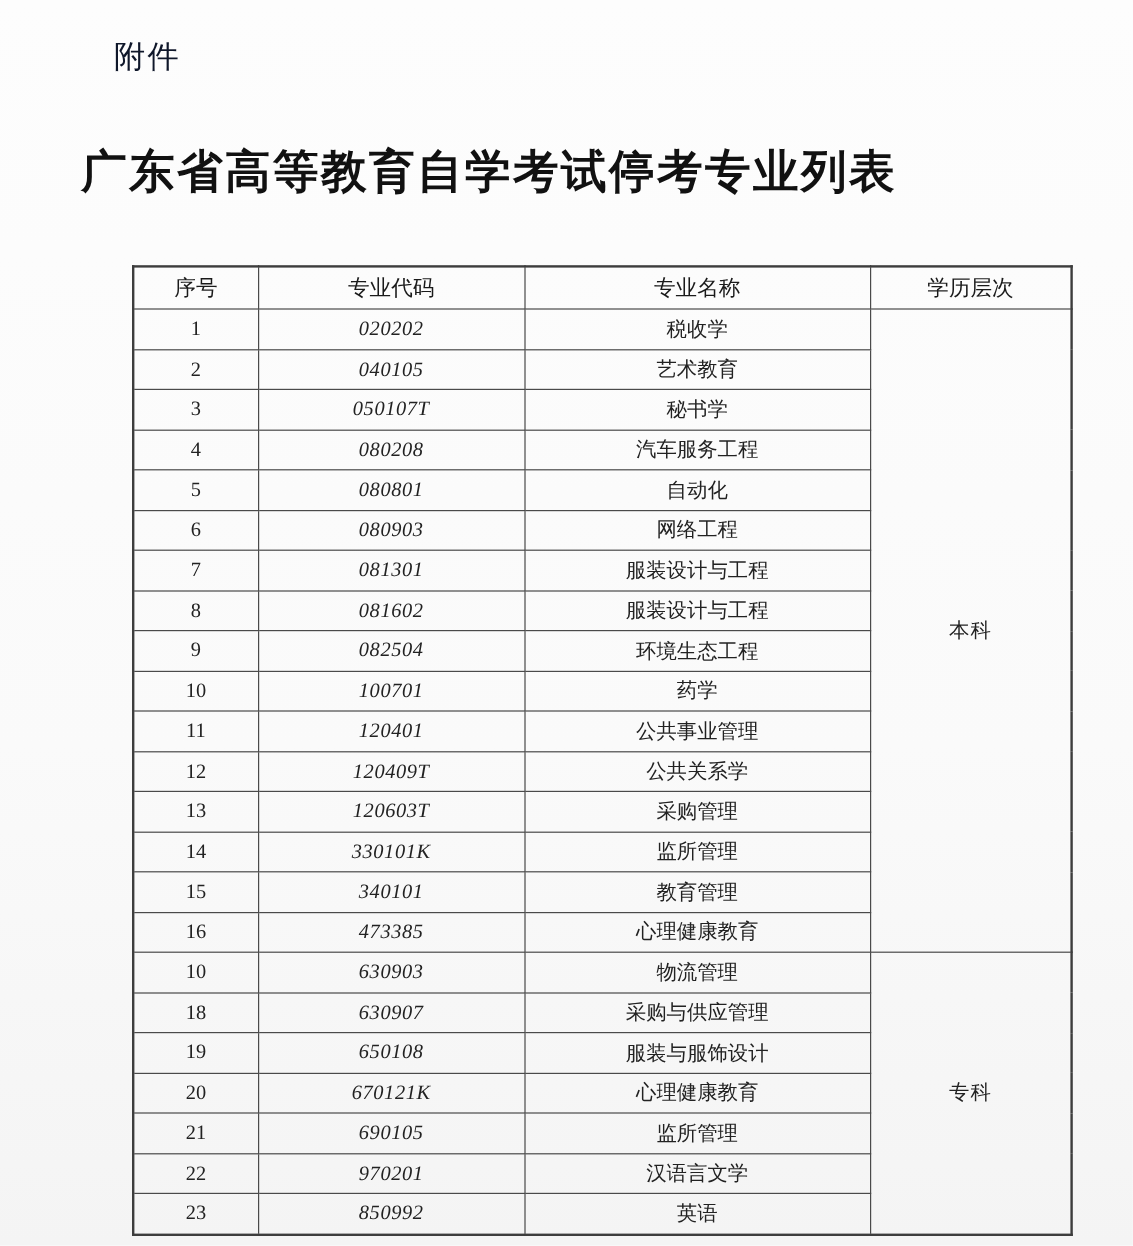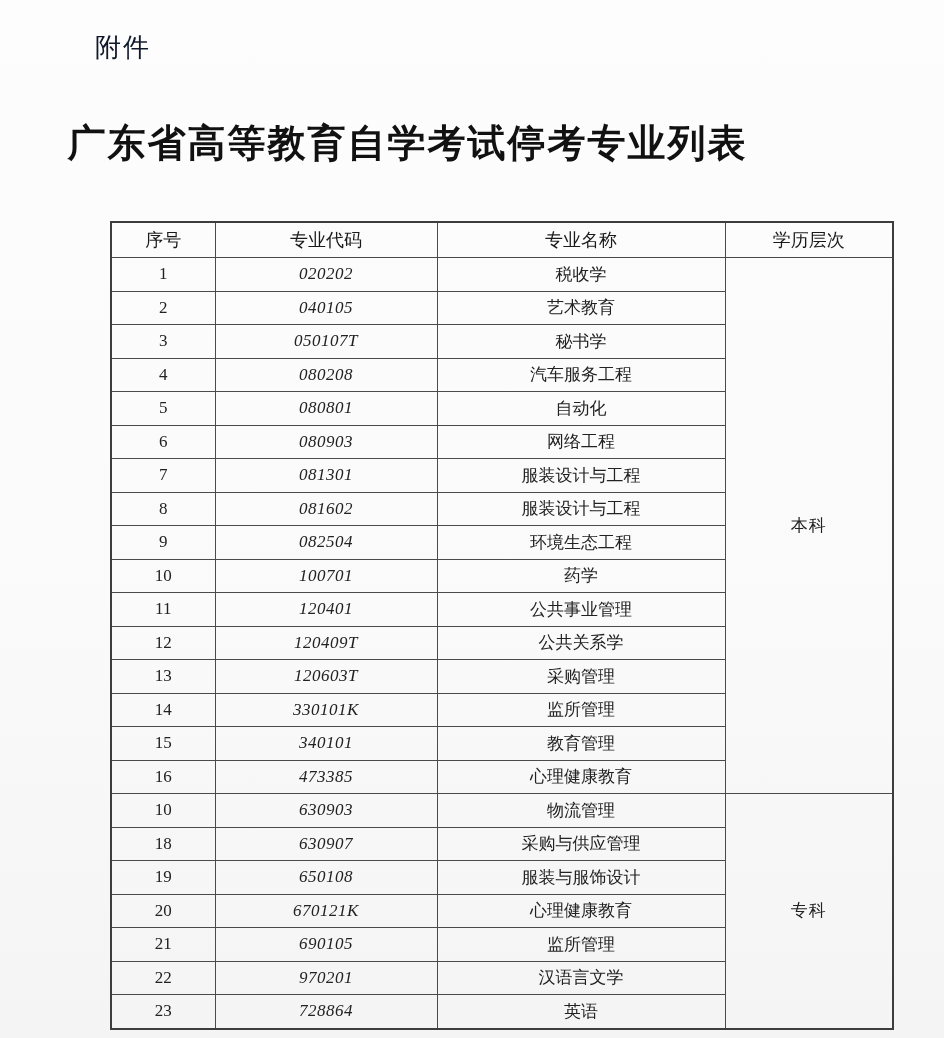--- a/index.html
+++ b/index.html
@@ -210,17 +210,17 @@
         <td class="cell-code">690105</td>
         <td class="cell-name">监所管理</td>
       </tr>
       <tr>
         <td class="cell-no">22</td>
         <td class="cell-code">970201</td>
         <td class="cell-name">汉语言文学</td>
       </tr>
       <tr>
         <td class="cell-no">23</td>
-        <td class="cell-code">728864</td>
+        <td class="cell-code">850992</td>
         <td class="cell-name">英语</td>
       </tr>
     </tbody>
 </table>
 
 </body></html>

